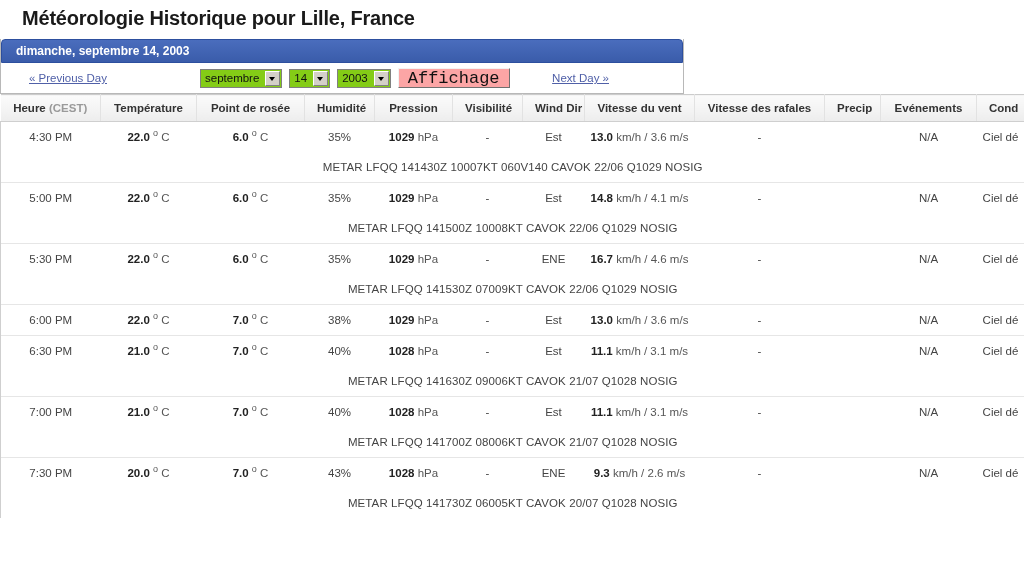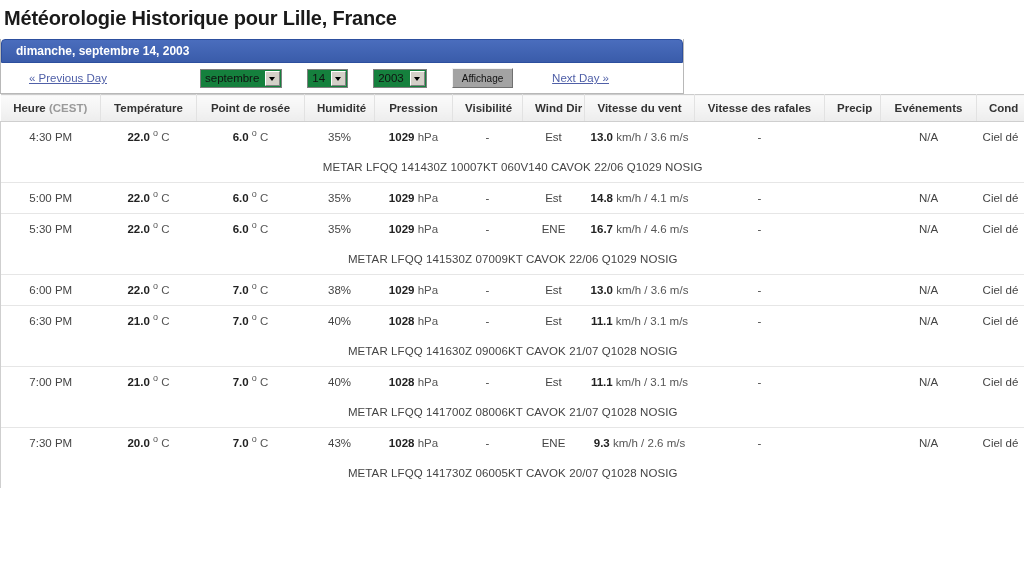--- a/index.html
+++ b/index.html
@@ -11,21 +11,21 @@
     width: 1024px;
     height: 570px;
     overflow: hidden;
     font-family: "Liberation Sans", sans-serif;
     color: #333333;
     -webkit-font-smoothing: antialiased;
   }
 
   
   #page-head {
-    padding: 6px 0 0 4px;
+    padding: 6px 0 0 22px;
   }
   #page-title {
     font-size: 20px;
     font-weight: bold;
     color: #1a1a1a;
     letter-spacing: -0.2px;
     margin: 0;
     line-height: 24px;
   }
   #subtitle-line {
@@ -75,24 +75,24 @@
   #prev-day {
     color: #5060a8;
     width: 185px;
     padding-left: 14px;
     box-sizing: border-box;
     cursor: pointer;
   }
   .sel-wrap {
     position: relative;
     display: inline-block;
-    margin-right: 25px;
+    margin-right: 7px;
     height: 19px;
     border: 1px solid #808080;
-    background: #15803d;
+    background: #84cc16;
     box-sizing: border-box;
   }
   .sel-wrap .sel-text {
     display: inline-block;
     font-size: 11.5px;
     color: #111;
     line-height: 17px;
     padding: 0 22px 0 4px;
     white-space: nowrap;
   }
@@ -112,24 +112,24 @@
     content: "";
     position: absolute;
     left: 3px;
     top: 5px;
     width: 0; height: 0;
     border-left: 3.5px solid transparent;
     border-right: 3.5px solid transparent;
     border-top: 4px solid #000000;
   }
   #view-button {
-    font-family: Liberation Sans, sans-serif;
-    font-size: 10px;
+    font-family: Liberation Mono, monospace;
+    font-size: 17px;
     color: #111111;
-    background: #a3a3a3;
+    background: #fca5a5;
     border: 1px solid #949494;
     border-top-color: #f2f2f2;
     border-left-color: #f2f2f2;
     border-right-color: #707070;
     border-bottom-color: #707070;
     height: 20px;
     padding: 0 9px;
     cursor: pointer;
     box-sizing: border-box;
     line-height: 17px;
@@ -297,20 +297,23 @@
         <td>35%</td>
         <td><span class="val">1029</span> <span class="unit">hPa</span></td>
         <td class="dash-cell">-</td>
         <td>Est</td>
         <td><span class="val">14.8</span> <span class="unit">km/h / 4.1 m/s</span></td>
         <td class="dash-cell">-</td>
         <td></td>
         <td>N/A</td>
         <td class="cond-cell">Ciel dé</td>
       </tr>
+      <tr class="metar-row">
+        <td colspan="12">METAR LFQQ 141500Z 10008KT CAVOK 22/06 Q1029 NOSIG</td>
+      </tr>
       <tr class="data-row">
         <td class="time-cell">5:30 PM</td>
         <td><span class="val">22.0</span> <span class="deg">o</span> <span class="unit">C</span></td>
         <td><span class="val">6.0</span> <span class="deg">o</span> <span class="unit">C</span></td>
         <td>35%</td>
         <td><span class="val">1029</span> <span class="unit">hPa</span></td>
         <td class="dash-cell">-</td>
         <td>ENE</td>
         <td><span class="val">16.7</span> <span class="unit">km/h / 4.6 m/s</span></td>
         <td class="dash-cell">-</td>

